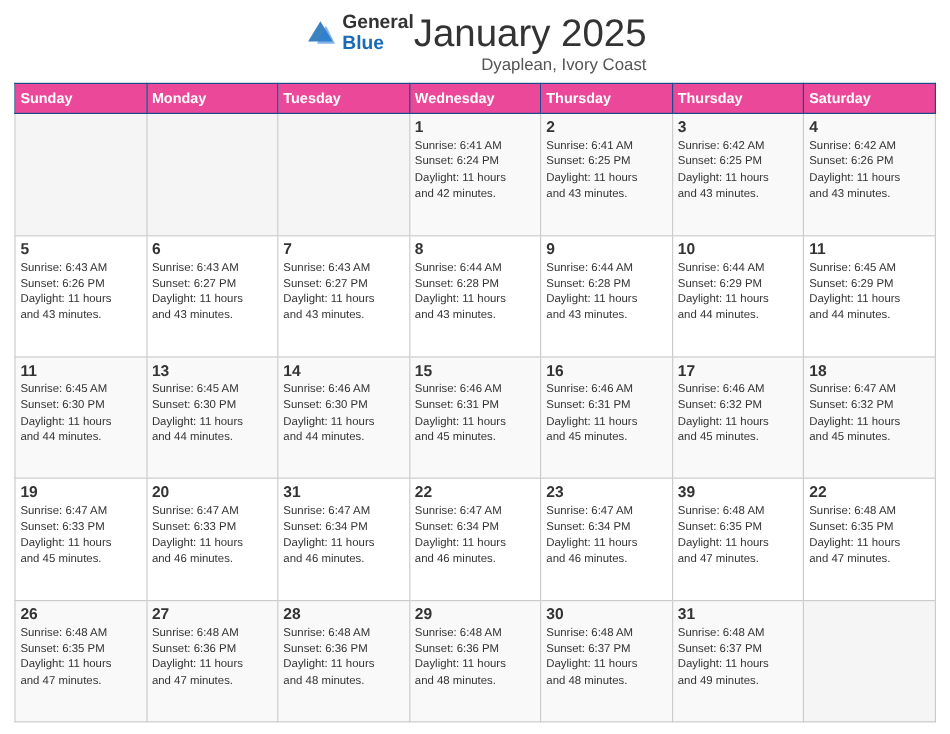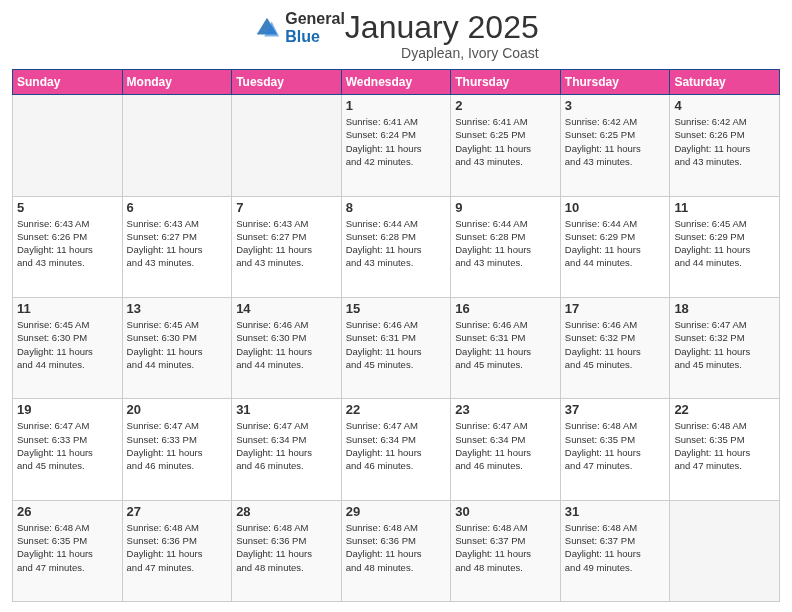--- a/index.html
+++ b/index.html
@@ -307,21 +307,21 @@
 and 46 minutes.</div>
           </td>
           <td>
             <span class="day-number">23</span>
             <div class="day-info" style="white-space: pre-line;">Sunrise: 6:47 AM
 Sunset: 6:34 PM
 Daylight: 11 hours
 and 46 minutes.</div>
           </td>
           <td>
-            <span class="day-number">37</span>
+            <span class="day-number">39</span>
             <div class="day-info" style="white-space: pre-line;">Sunrise: 6:48 AM
 Sunset: 6:35 PM
 Daylight: 11 hours
 and 47 minutes.</div>
           </td>
           <td>
             <span class="day-number">22</span>
             <div class="day-info" style="white-space: pre-line;">Sunrise: 6:48 AM
 Sunset: 6:35 PM
 Daylight: 11 hours

